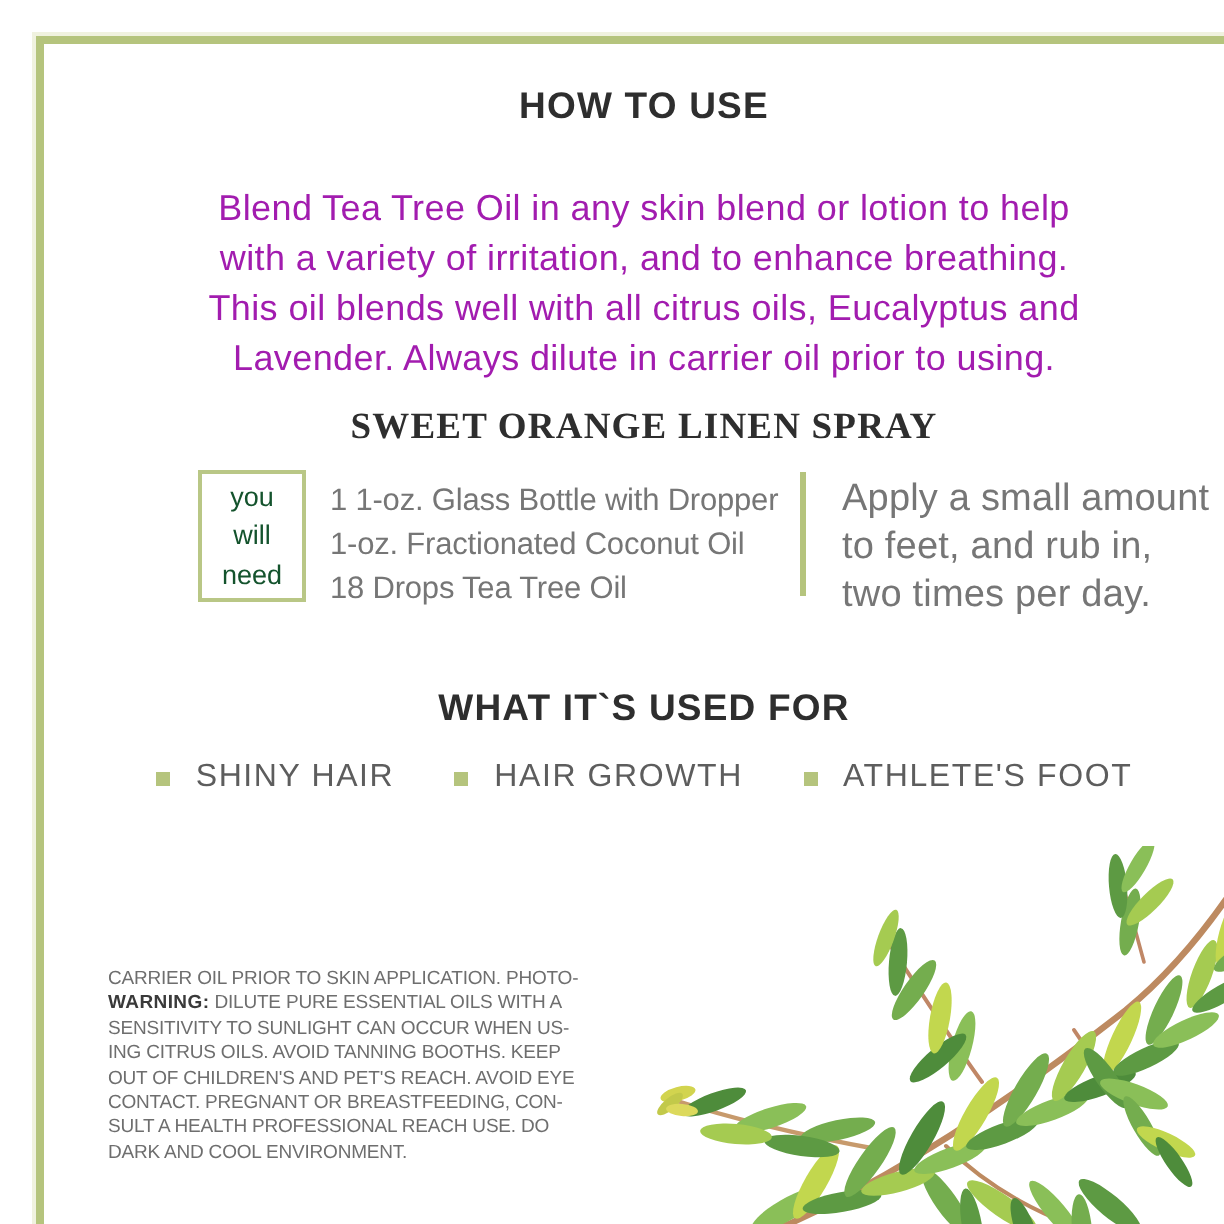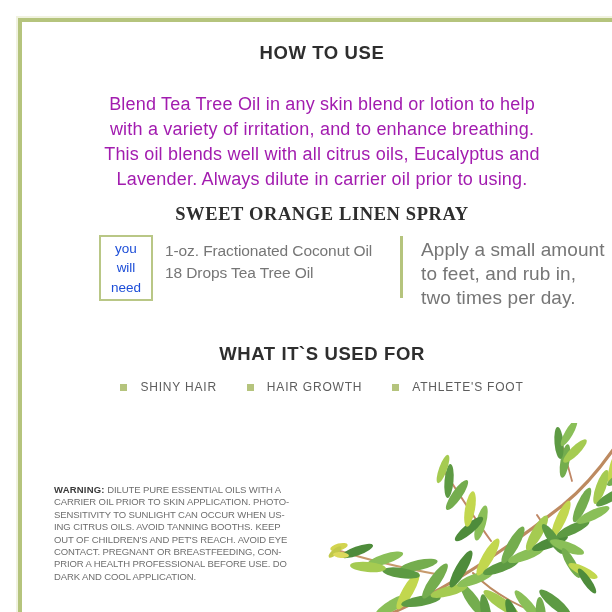--- a/index.html
+++ b/index.html
@@ -26,21 +26,21 @@
     position:absolute;top:74px;left:0;width:100%;text-align:center;
     color:#a21caf;font-weight:300;font-size:18px;letter-spacing:0.2px;
   }
   .intro div{line-height:25px;white-space:nowrap;}
 
   .ywn-box{
     position:absolute;left:81px;top:217px;width:50px;height:62px;
     border:2px solid #b9c786;display:flex;align-items:center;justify-content:center;
   }
   .ywn-box .ywn-text{
-    width:38px;text-align:center;color:#1d4ed8;font-size:13.5px;
+    width:38px;text-align:center;color:#14532d;font-size:13.5px;
     font-weight:300;line-height:1.45;
   }
   .ingredients{
     position:absolute;left:147px;top:222px;margin:0;padding:0;list-style:none;
     color:#767676;font-weight:300;font-size:15.5px;letter-spacing:-0.1px;
   }
   .ingredients li{line-height:22px;white-space:nowrap;}
   .v-divider{
     position:absolute;left:382px;top:218px;width:3px;height:62px;background:#b5c47d;
   }
@@ -50,21 +50,21 @@
   }
   .application div{line-height:24px;white-space:nowrap;}
 
   .uses-row{
     position:absolute;top:362px;left:0;width:100%;
     display:flex;justify-content:center;align-items:center;gap:30px;
   }
   .use-item{display:flex;align-items:center;gap:13px;}
   .use-bullet{width:7px;height:7px;background:#b5c47d;flex:0 0 auto;}
   .use-label{
-    color:#5d5d5d;font-weight:300;font-size:12px;letter-spacing:0.8px;white-space:nowrap;
+    color:#5d5d5d;font-weight:300;font-size:16px;letter-spacing:0.8px;white-space:nowrap;
   }
 
   .warning{
     position:absolute;left:36px;top:466px;color:#6e6e6e;
     font-size:9.5px;font-weight:400;letter-spacing:-0.1px;
   }
   .warning div{line-height:12.4px;white-space:nowrap;}
   .warning .w-label{color:#3a3a3a;font-weight:700;letter-spacing:0.2px;}
 
   .plant{
@@ -86,20 +86,21 @@
       <div>Lavender. Always dilute in carrier oil prior to using.</div>
     </div>
 
     <h2 class="h-title" id="title-recipe">SWEET ORANGE LINEN SPRAY</h2>
 
     <div class="ywn-box">
       <div class="ywn-text">you will need</div>
     </div>
 
     <ul class="ingredients">
+      <li>1 1-oz. Glass Bottle with Dropper</li>
       <li>1-oz. Fractionated Coconut Oil</li>
       <li>18 Drops Tea Tree Oil</li>
     </ul>
 
     <div class="v-divider"></div>
 
     <div class="application">
       <div>Apply a small amount</div>
       <div>to feet, and rub in,</div>
       <div>two times per day.</div>
@@ -116,31 +117,31 @@
         <span class="use-bullet"></span>
         <span class="use-label">HAIR GROWTH</span>
       </div>
       <div class="use-item">
         <span class="use-bullet"></span>
         <span class="use-label">ATHLETE'S FOOT</span>
       </div>
     </div>
 
     <div class="warning">
+      <div>CARRIER OIL PRIOR TO SKIN APPLICATION. PHOTO-</div>
       <div>
         <span class="w-label">WARNING:</span>
         <span>DILUTE PURE ESSENTIAL OILS WITH A</span>
       </div>
-      <div>CARRIER OIL PRIOR TO SKIN APPLICATION. PHOTO-</div>
       <div>SENSITIVITY TO SUNLIGHT CAN OCCUR WHEN US-</div>
       <div>ING CITRUS OILS. AVOID TANNING BOOTHS. KEEP</div>
       <div>OUT OF CHILDREN'S AND PET'S REACH. AVOID EYE</div>
       <div>CONTACT. PREGNANT OR BREASTFEEDING, CON-</div>
-      <div>PRIOR A HEALTH PROFESSIONAL BEFORE USE. DO</div>
-      <div>DARK AND COOL APPLICATION.</div>
+      <div>SULT A HEALTH PROFESSIONAL REACH USE. DO</div>
+      <div>DARK AND COOL ENVIRONMENT.</div>
     </div>
   </div>
 
   <svg class="plant" viewBox="0 0 302 200" xmlns="http://www.w3.org/2000/svg">
 
     <path d="M 55 196 C 120 170 185 125 240 82 C 262 64 280 42 296 18" fill="none" stroke="#bd8a60" stroke-width="3.2" stroke-linecap="round"></path>
     <path d="M 118 152 C 85 146 48 138 14 127" fill="none" stroke="#c79a6c" stroke-width="2.2" stroke-linecap="round"></path>
     <path d="M 168 118 C 152 96 138 74 121 48" fill="none" stroke="#c08766" stroke-width="2" stroke-linecap="round"></path>
     <path d="M 214 92 C 230 116 248 138 263 160" fill="none" stroke="#c08766" stroke-width="2" stroke-linecap="round"></path>
     <path d="M 249 58 C 244 40 240 24 235 9" fill="none" stroke="#c08766" stroke-width="1.8" stroke-linecap="round"></path>

